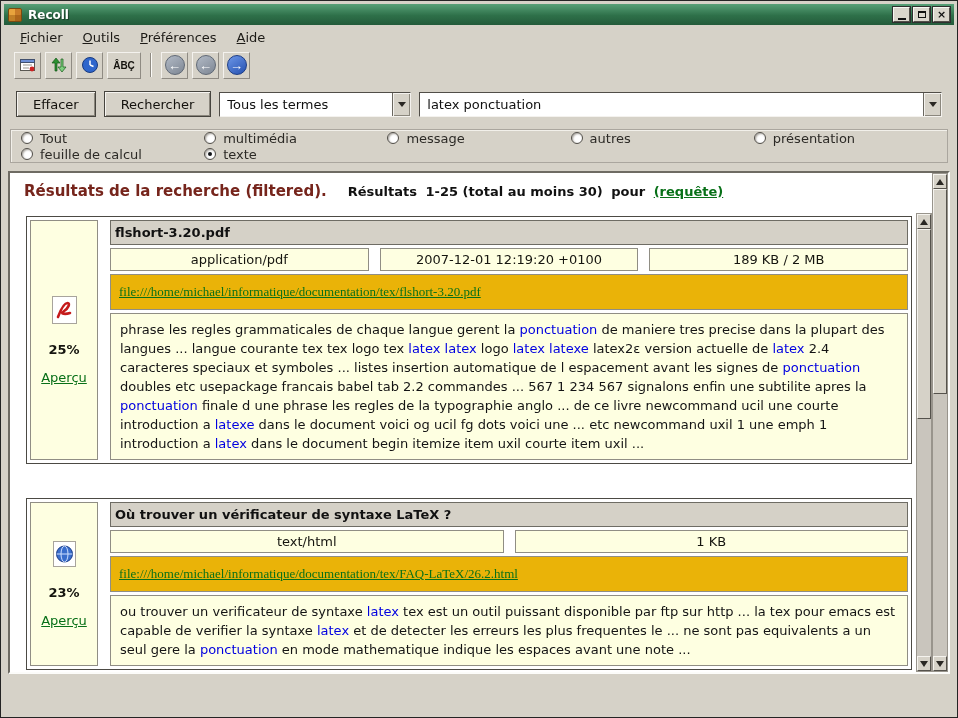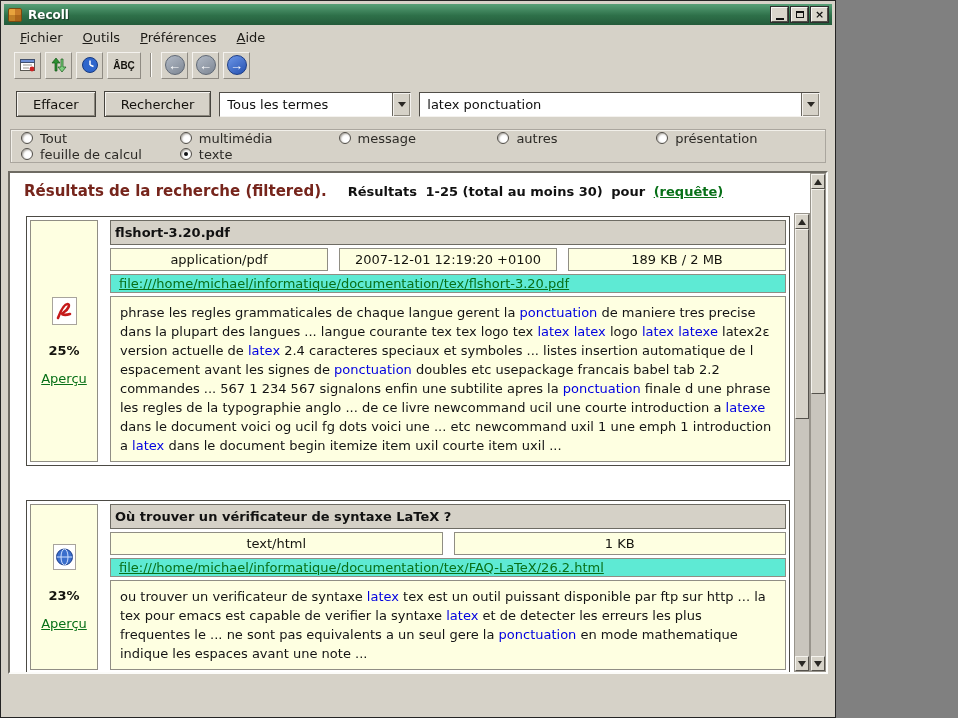--- a/index.html
+++ b/index.html
@@ -3,21 +3,21 @@
 <meta charset="utf-8">
 <style>
   * { box-sizing: border-box; }
   html,body { margin:0; padding:0; }
   body {
     width:958px; height:718px; overflow:hidden;
     font-family:"DejaVu Sans","Liberation Sans",sans-serif;
     background:#808080;
   }
   .window {
-    width:836px; height:718px; background:#d6d2c8;
+    width:958px; height:718px; background:#d6d2c8;
     border:1px solid #242424; padding:3px;
     display:flex; flex-direction:column;
   }
   
   .titlebar {
     flex:0 0 21px; height:21px;
     background:linear-gradient(180deg,#57a077 0%,#2e7049 55%,#235b3b 100%);
     display:flex; align-items:center; padding:0 4px;
   }
   .app-icon { width:14px; height:14px; margin-right:6px; flex:0 0 14px;
@@ -113,22 +113,22 @@
   .entry-left { flex:0 0 68px; margin-right:12px; background:#feffe1;
     border:1px solid #908e84;
     display:flex; flex-direction:column; align-items:center; justify-content:center;
     gap:13px; }
   .entry-right { flex:1; min-width:0; display:flex; flex-direction:column; gap:3px; }
   .row-title { background:#d5d1c7; border:1px solid #6e6c64; font-weight:bold;
     font-size:13px; padding:4px 4px; color:#111; }
   .row-info { display:flex; gap:11px; }
   .cell { flex:1; background:#feffe1; border:1px solid #908e84; text-align:center;
     font-size:13px; padding:3px 4px; color:#15150f; }
-  .row-url { background:#5eead4; border:1px solid #908e84; padding:1px 8px;
-    font-size:13px; white-space:nowrap; overflow:hidden; }
+  .row-url { background:#eab308; border:1px solid #908e84; padding:9px 8px;
+    font-size:13px; white-space:nowrap; overflow:hidden;font-family:Liberation Serif, serif; }
   .row-abstract { background:#feffe1; border:1px solid #908e84; padding:6px 9px;
     font-size:13px; line-height:19px; color:#141414; }
   .row-abstract .hl { color:#0000e0; }
   .relevance { font-weight:bold; font-size:13px; color:#15150f; }
   .preview { font-size:13px; }
   
   .scrollbar { position:absolute; width:16px; background:#c6c2ba;
     border:1px solid #98948c; display:flex; flex-direction:column; }
   .outer-sb { right:0; top:0; bottom:0; }
   .inner-sb { right:16px; top:40px; bottom:0; }

